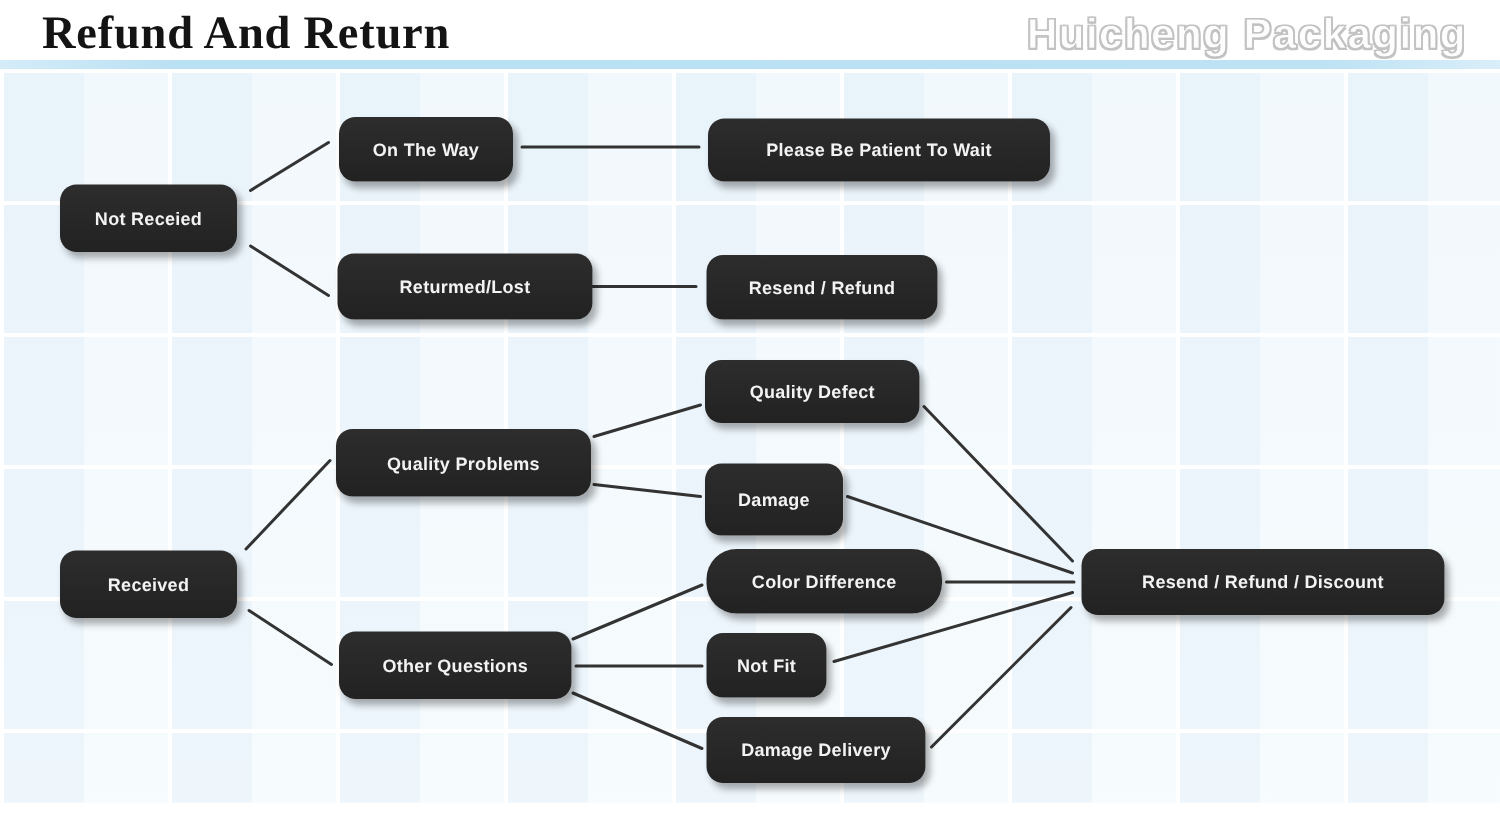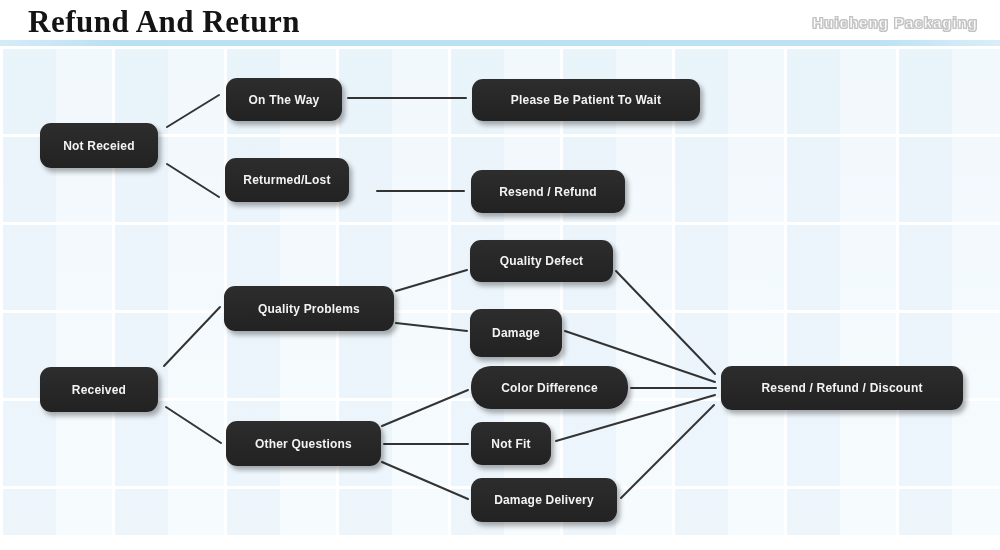--- a/index.html
+++ b/index.html
@@ -9,21 +9,21 @@
   }
   
   #header{position:absolute;left:0;top:0;width:1000px;height:40px;background:#ffffff;}
   #page-title{
     position:absolute;left:28px;top:0;height:42px;line-height:44px;
     font-family:"Liberation Serif","DejaVu Serif",serif;
     font-size:31px;font-weight:600;color:#141414;letter-spacing:.5px;white-space:nowrap;
   }
   #brand{
     position:absolute;right:22px;top:0;height:42px;line-height:46px;
-    font-size:15px;font-weight:700;letter-spacing:1px;color:#fdfdfd;white-space:nowrap;
+    font-size:28px;font-weight:700;letter-spacing:1px;color:#fdfdfd;white-space:nowrap;
     text-shadow:-1px -1px 0 #c3c3c3,1px -1px 0 #c3c3c3,-1px 1px 0 #c3c3c3,1px 1px 0 #c3c3c3;
     -webkit-text-stroke:0.5px #bdbdbd;
   }
   #divider{
     position:absolute;left:0;top:40px;width:1000px;height:6px;
     background:linear-gradient(90deg,#d4ecf8,#b9e0f3 12%,#bce2f4 88%,#daeef9);
   }
   
   #diagram{
     position:absolute;left:0;top:46px;width:1000px;height:489px;
@@ -42,21 +42,21 @@
   .node{
     position:absolute;display:flex;align-items:center;justify-content:center;
     background:linear-gradient(180deg,#2d2d2d,#222222);
     color:#f3f3f3;border-radius:11px;
     box-shadow:3px 4px 5px rgba(0,0,0,.32);
     font-size:12px;font-weight:700;letter-spacing:.2px;white-space:nowrap;
   }
   #node-not-received        {left:40px;  top:123px; width:118px; height:45px;}
   #node-on-the-way          {left:226px; top:78px;  width:116px; height:43px;}
   #node-please-wait         {left:472px; top:79px;  width:228px; height:42px;align-items:center;}
-  #node-returned-lost       {left:225px; top:158px; width:124px; height:44px;}
+  #node-returned-lost       {left:225px; top:169px; width:170px; height:44px;}
   #node-resend-refund       {left:471px; top:170px; width:154px; height:43px;align-items:center;}
   #node-quality-problems    {left:224px; top:286px; width:170px; height:45px;}
   #node-quality-defect      {left:470px; top:240px; width:143px; height:42px;}
   #node-damage              {left:470px; top:309px; width:92px;  height:48px;}
   #node-received            {left:40px;  top:367px; width:118px; height:45px;}
   #node-color-difference    {left:471px; top:366px; width:157px; height:43px;border-radius:20px;}
   #node-other-questions     {left:226px; top:421px; width:155px; height:45px;}
   #node-not-fit             {left:471px; top:422px; width:80px;  height:43px;}
   #node-wrong-delivery      {left:471px; top:478px; width:146px; height:44px;}
   #node-resend-refund-discount{left:721px;top:366px;width:242px; height:44px;}

